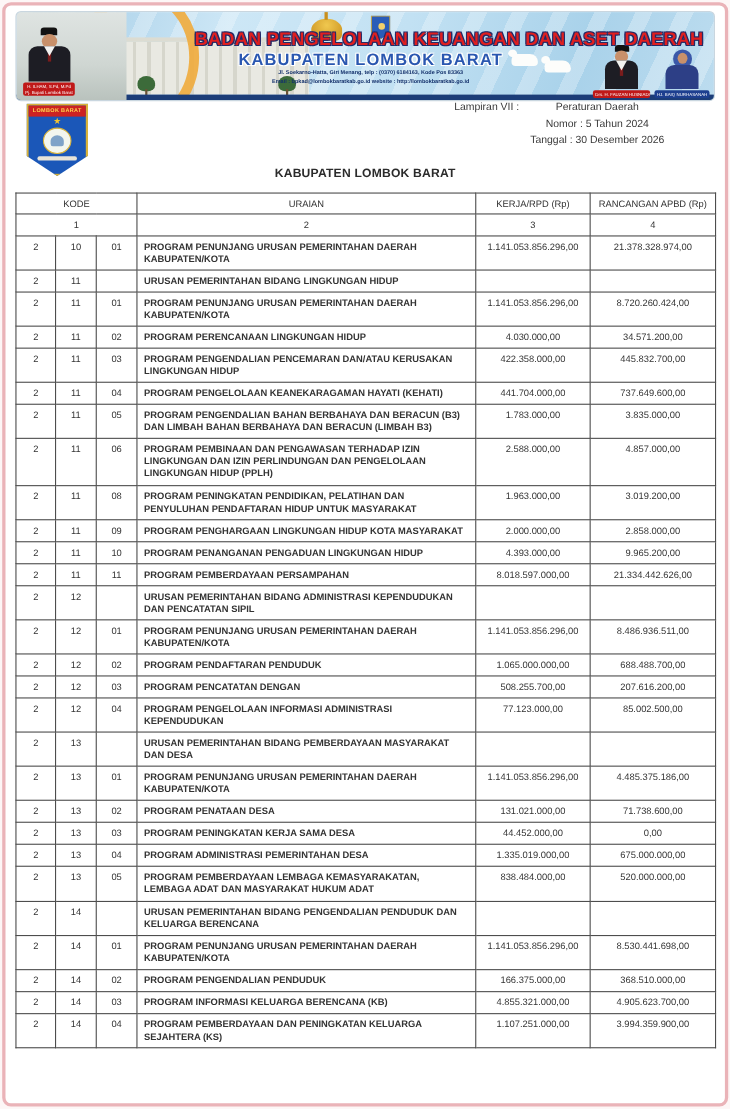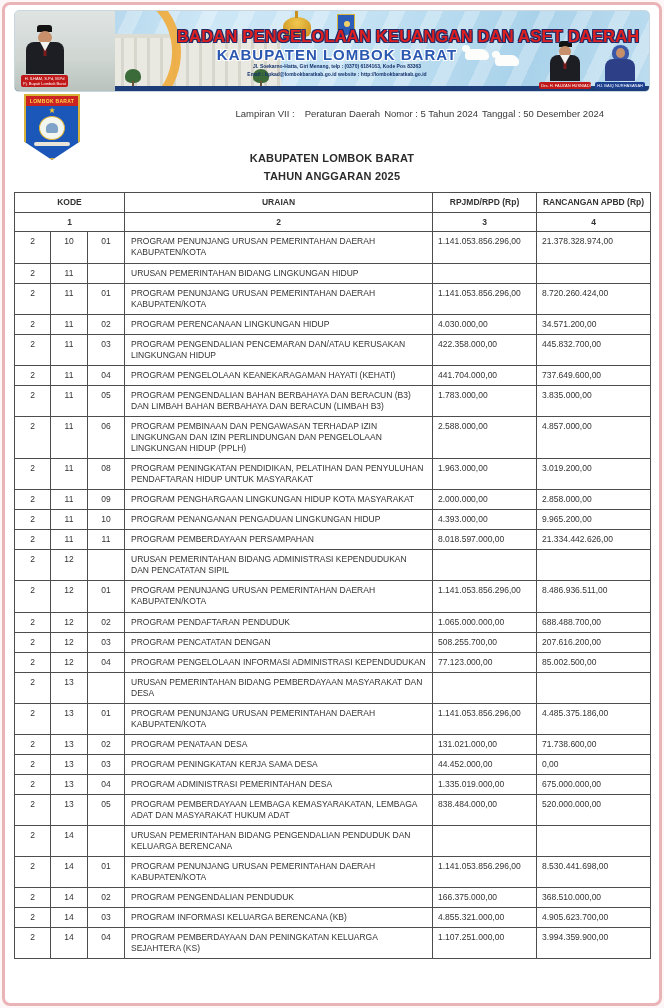--- a/index.html
+++ b/index.html
@@ -89,35 +89,35 @@
     clip-path:polygon(0 0,100% 0,100% 72%,50% 100%,0 72%);
     display:flex; flex-direction:column; align-items:center; }
   .crest-band { width:100%; background:#cc2222; color:#ffd94d; font-size:5px; font-weight:700;
     text-align:center; padding:2px 0; letter-spacing:.3px; }
   .crest-star { color:#f4c430; font-size:8px; line-height:1; margin-top:1px; }
   .crest-emblem { width:26px; height:24px; background:#f3f6ef; border:1px solid #d8b23a; border-radius:50%;
     margin-top:1px; display:flex; align-items:center; justify-content:center; }
   .crest-emblem::after { content:""; width:12px; height:10px; background:#7fa3c8; border-radius:50% 50% 2px 2px; }
   .crest-ribbon { width:70%; height:4px; background:#e8e4d8; margin-top:2px; border-radius:2px; }
 
-  .lampiran { position:absolute; right:46px; top:16px; font-size:9.5px; color:#3a3a3a; display:flex; gap:10px; }
+  .lampiran { position:absolute; right:46px; top:0; font-size:9.5px; color:#3a3a3a; display:flex; gap:10px; }
   .lampiran .lab { white-space:nowrap; }
-  .lampiran .vals { display:flex; gap:4px;align-items:center; }
+  .lampiran .vals { display:flex; flex-direction:column; gap:4px;align-items:center; }
 
   .title-block { text-align:center; margin-top:0px; }
   .title-block div { font-size:11px; font-weight:700; color:#2b2b2b; line-height:1.6; letter-spacing:.2px; }
 
   
   table.main { border-collapse:collapse; table-layout:fixed; width:636px; margin-top:7px; }
   table.main th, table.main td { border:1px solid #4d4d4d; font-size:8.5px; color:#333; vertical-align:top; }
-  table.main th { font-weight:700; text-align:center; vertical-align:middle; padding:4px 3px; line-height:1.25; }
+  table.main th { font-weight:400; text-align:center; vertical-align:middle; padding:4px 3px; line-height:1.25; }
   th.h-num { padding:3px; }
   td.c-kode { text-align:center; padding:4px 2px; }
-  td.c-uraian { text-align:left; padding:4px 6px; line-height:1.3; }
-  td.c-num { text-align:left; padding:4px 5px; line-height:1.3; word-break:break-all; }
+  td.c-uraian { text-align:left; padding:4px 6px; line-height:1.3;font-weight:bold; }
+  td.c-num { text-align:center; padding:4px 5px; line-height:1.3; word-break:break-all; }
 </style>
 </head>
 <body>
 
 <div class="page-frame"></div>
 
 <div class="page">
 
   <div class="banner">
     <div class="arc-ring"></div>
@@ -175,44 +175,43 @@
       <div class="crest-band">LOMBOK BARAT</div>
       <div class="crest-star">★</div>
       <div class="crest-emblem"></div>
       <div class="crest-ribbon"></div>
     </div>
     <div class="lampiran">
       <div class="lab">Lampiran VII :</div>
       <div class="vals">
         <div>Peraturan Daerah</div>
         <div>Nomor : 5 Tahun 2024</div>
-        <div>Tanggal : 50 Desember 2024</div>
+        <div>Tanggal : 30 Desember 2026</div>
       </div>
     </div>
   </div>
 
   <div class="title-block">
     <div>KABUPATEN LOMBOK BARAT</div>
-    <div>TAHUN ANGGARAN 2025</div>
   </div>
 
   <table class="main">
     <colgroup>
       <col style="width:36px">
         <col style="width:37px">
         <col style="width:37px">
       <col style="width:308px">
         <col style="width:104px">
         <col style="width:114px">
     </colgroup>
     <thead>
       <tr>
         <th colspan="3">KODE</th>
         <th>URAIAN</th>
-        <th>RPJMD/RPD (Rp)</th>
+        <th>KERJA/RPD (Rp)</th>
         <th>RANCANGAN APBD (Rp)</th>
       </tr>
       <tr>
         <th colspan="3" class="h-num">1</th>
         <th class="h-num">2</th>
         <th class="h-num">3</th>
         <th class="h-num">4</th>
       </tr>
     </thead>
     <tbody>

